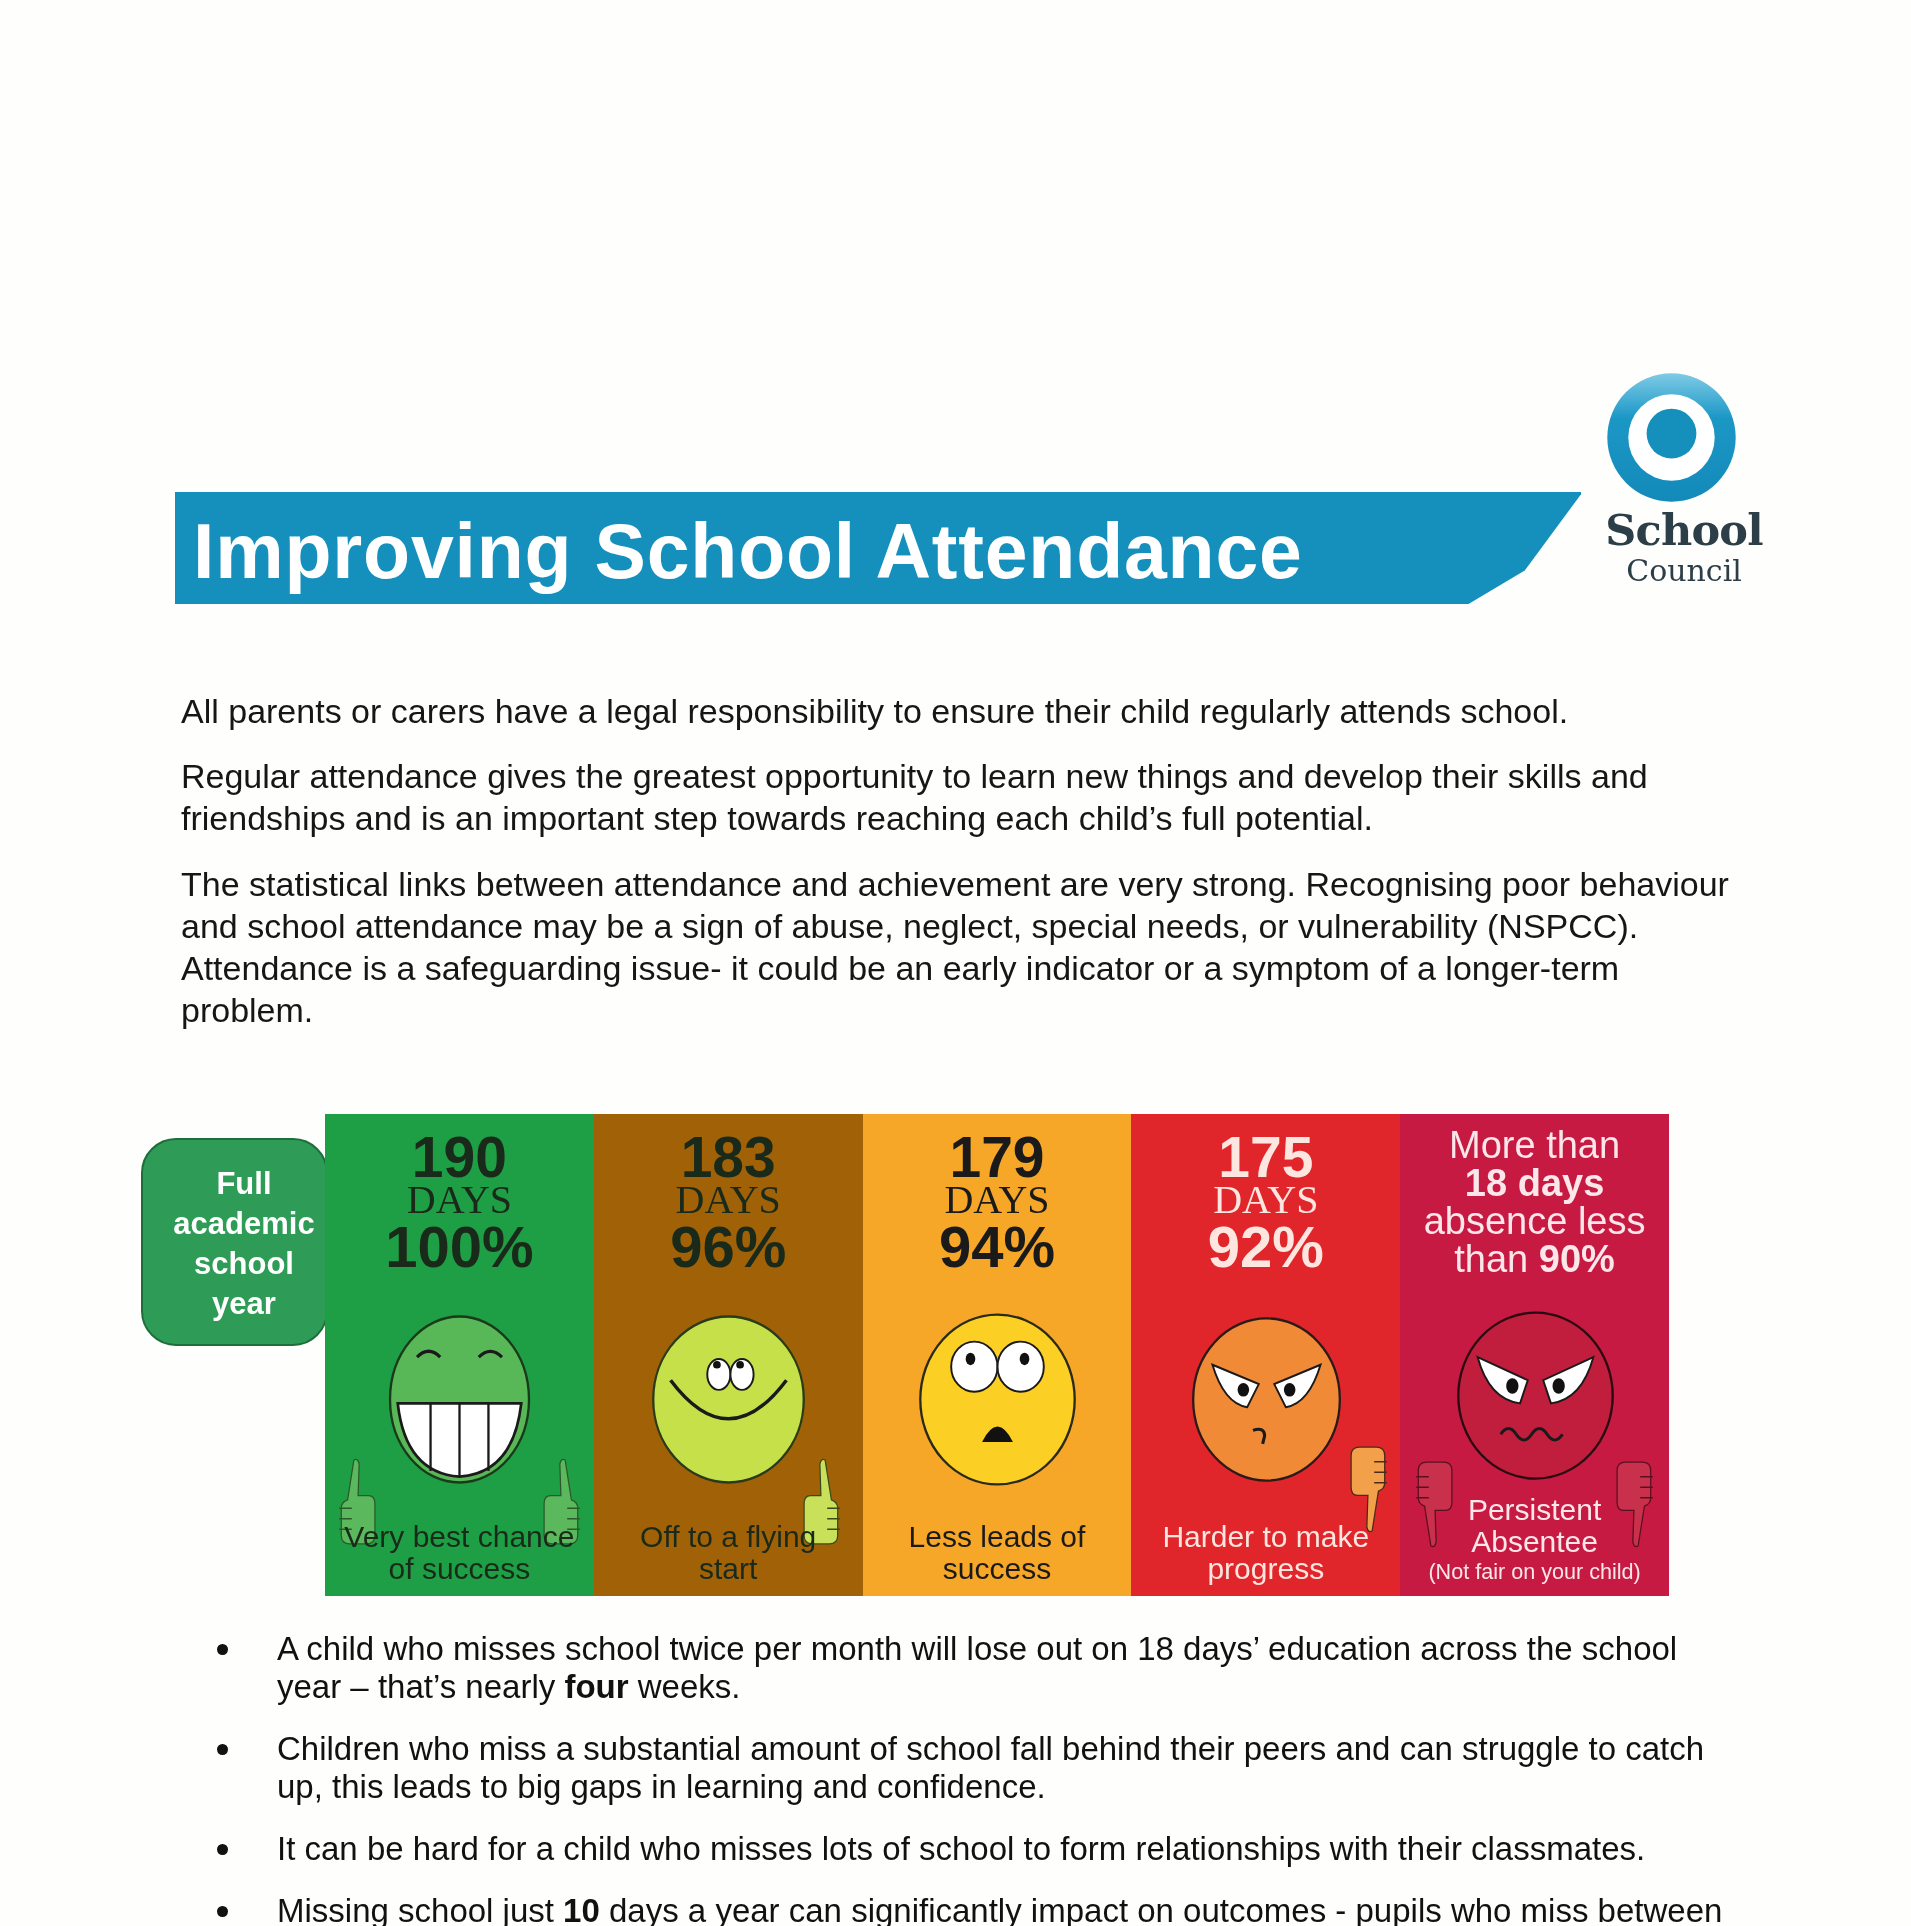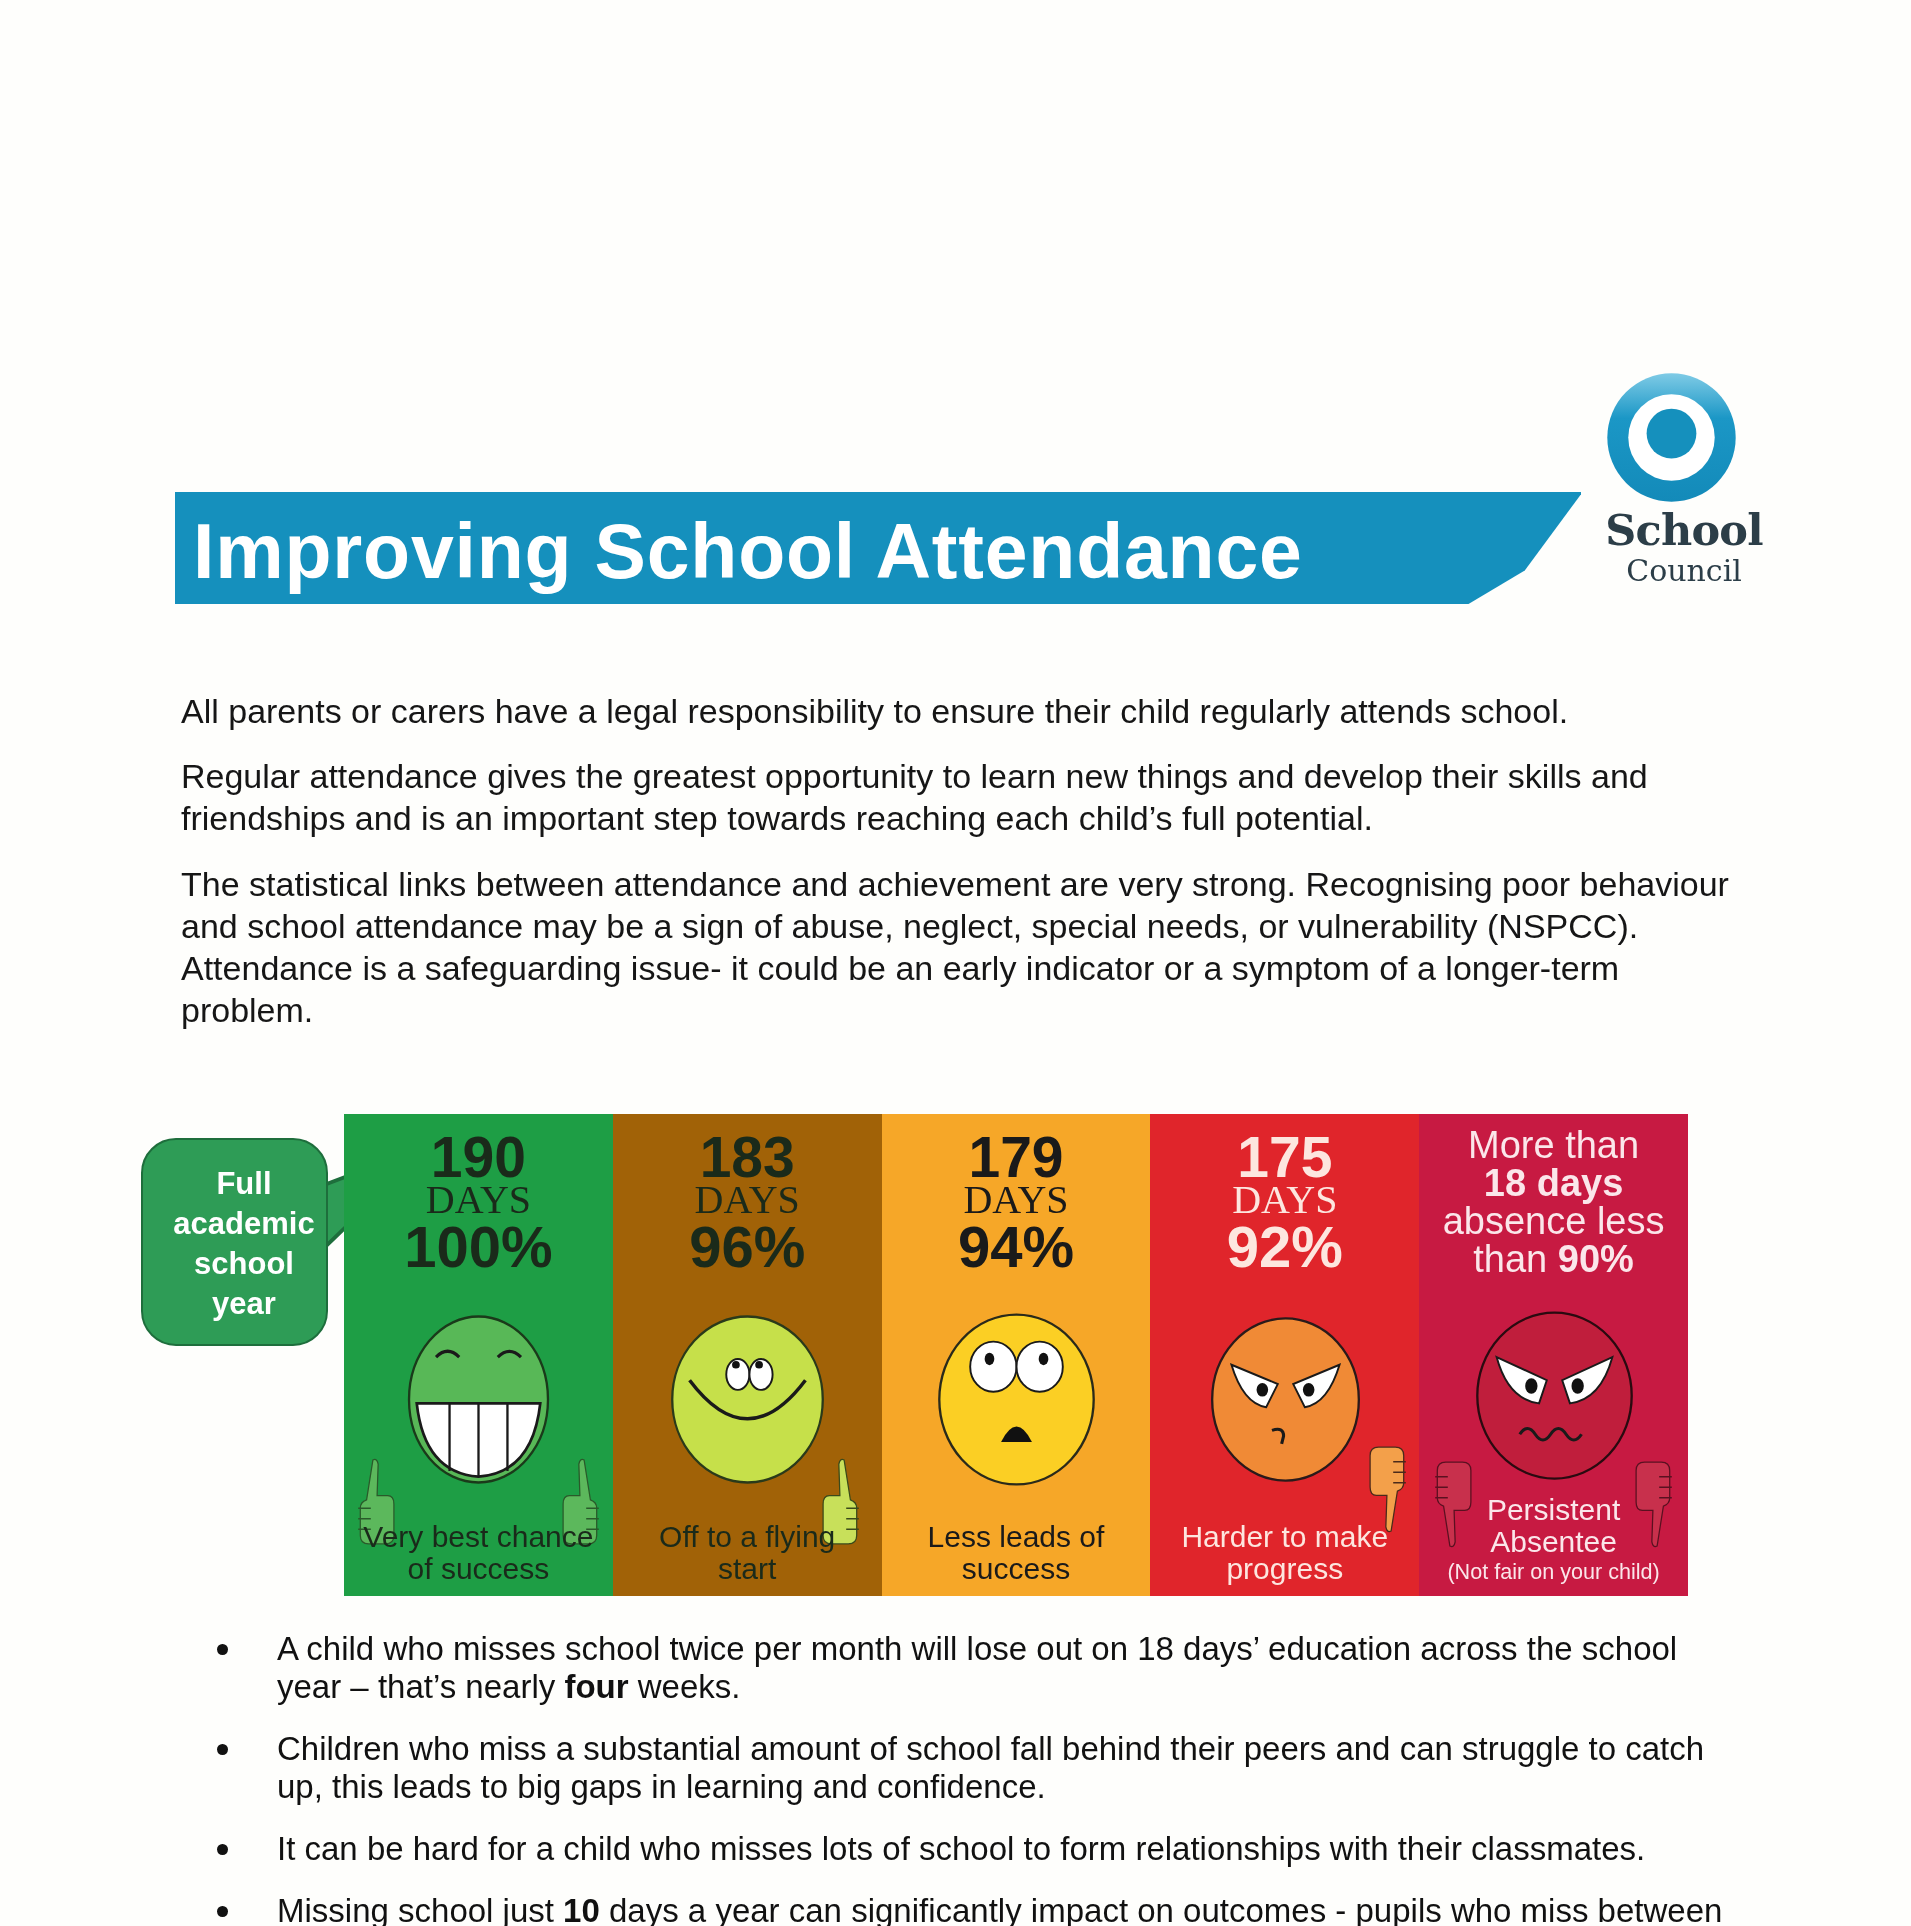--- a/index.html
+++ b/index.html
@@ -38,21 +38,21 @@
 
   
   .para {
     left:181px; width:1579px; font-size:34px; line-height:42px; color:#161616;
   }
   #p1 { top:690px; }
   #p2 { top:755px; }
   #p3 { top:863px; }
 
   
-  #panel { left:344px; top:1114px; width:1344px; height:482px; display:flex; }
+  #panel { left:325px; top:1114px; width:1344px; height:482px; display:flex; }
   .col { flex:1; position:relative; text-align:center; }
   .col .days-num { position:absolute; left:0; right:0; top:13.5px; font-size:57px; font-weight:bold; line-height:58px; }
   .col .days-lbl { position:absolute; left:0; right:0; top:65px; font-size:40px; line-height:42px;font-family:Liberation Serif, serif; }
   .col .pct { position:absolute; left:0; right:0; top:102px; font-size:58px; font-weight:bold; line-height:62px; }
   .col .caption { position:absolute; left:15.4px; right:15.4px; bottom:10.8px; font-size:30px; line-height:32px; }
   .col .face { position:absolute; left:50%; top:189px; width:193px; height:193px; margin-left:-96px; }
   .col .thumb { position:absolute; width:42px; height:100px; }
   .col5 .headline { position:absolute; left:7.7px; right:7.7px; top:11.6px; font-size:38px; line-height:38px; color:#fbe6ea; }
   .col5 .caption .small { font-size:21.6px; display:block; line-height:27px; }
 

